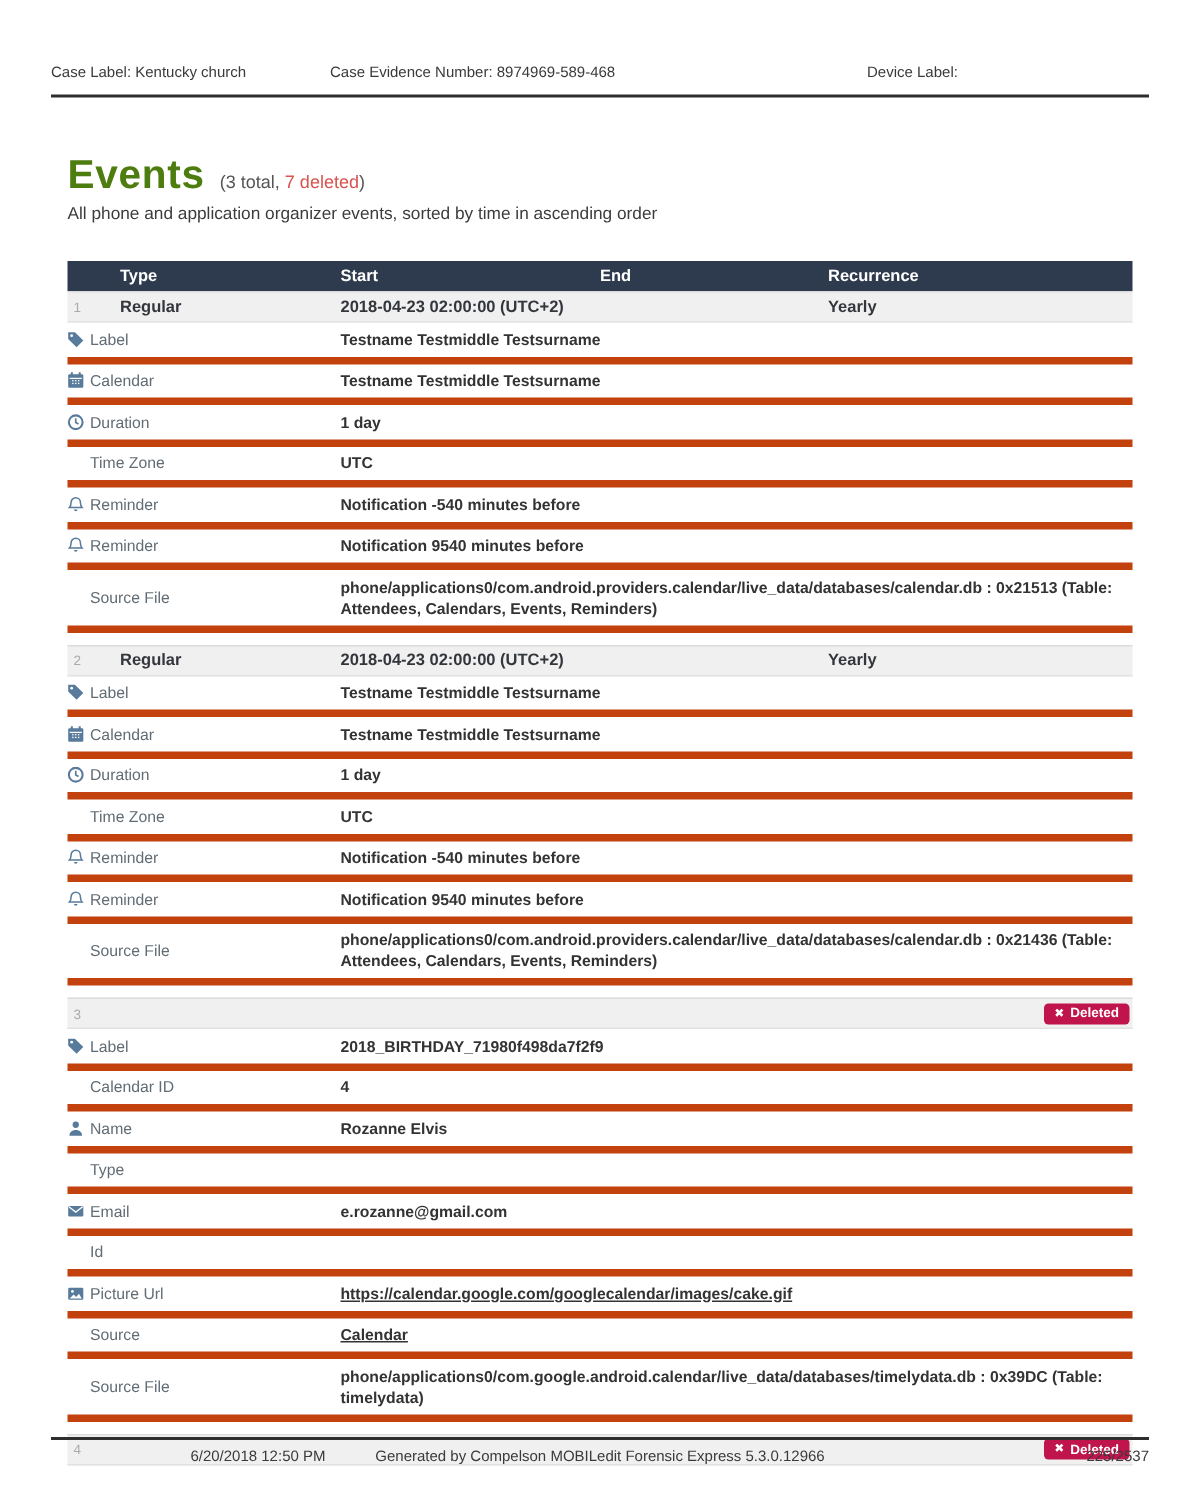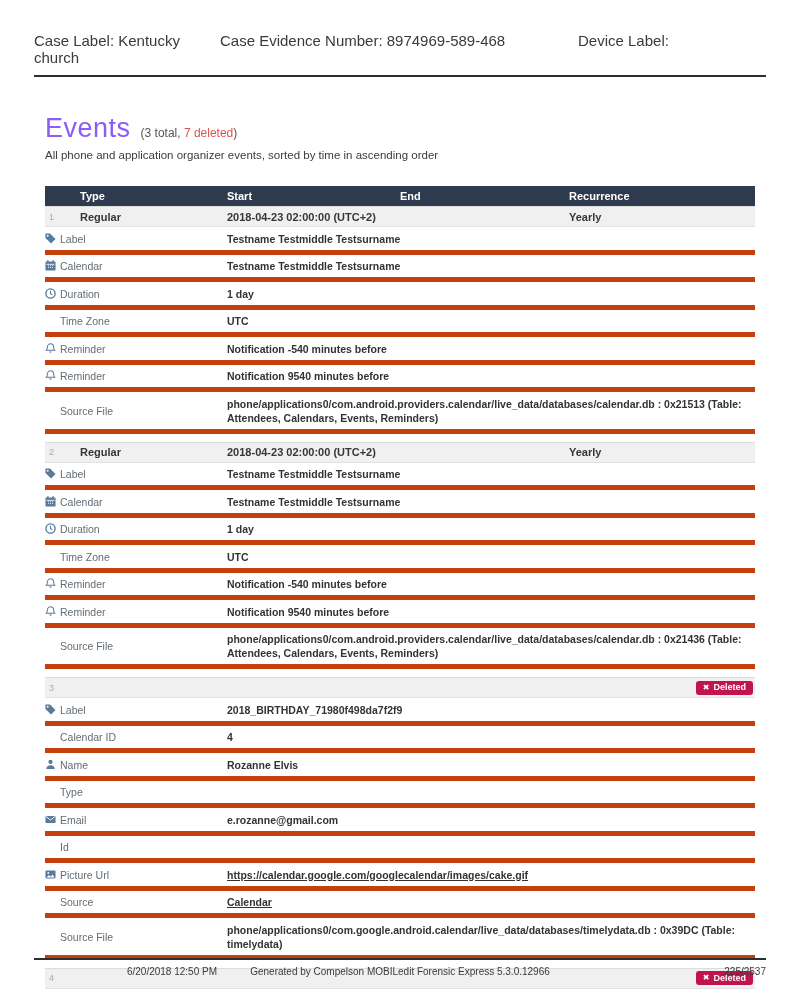--- a/index.html
+++ b/index.html
@@ -4,40 +4,40 @@
 <style>
   * { margin: 0; padding: 0; box-sizing: border-box; }
   html, body { background: #fff; }
   body {
     width: 800px; height: 1000px; position: relative; overflow: hidden;
     font-family: "Liberation Sans", "DejaVu Sans", sans-serif;
     color: #333;
   }
   
   .report-header {
-    margin: 5px 34px; padding-top: 27px; padding-bottom: 9px;
+    margin: 16px 34px; padding-top: 27px; padding-bottom: 9px;
     border-bottom: 2px solid #2e2e2e;
-    display: flex; font-size: 15px; color: #3a3a3a;
+    display: flex; font-size: 10px; color: #3a3a3a;
   }
   .rh-left { width: 186px; }
   .rh-mid  { flex: 1; }
   .rh-right{ width: 188px; }
   
   .main { margin: 36px 45px 0; }
   .title-row { display: flex; align-items: baseline; }
-  .page-title { font-size: 27px; font-weight: 400; color: #8b5cf6; letter-spacing: 0.5px; }
+  .page-title { font-size: 27px; font-weight: 700; color: #4d7c0f; letter-spacing: 0.5px; }
   .title-counts { font-size: 12px; color: #555; margin-left: 10px; }
   .deleted-count { color: var(--accent-red, #d9534f); }
   .subtitle { font-size: 11.5px; color: #3c3c3c; margin-top: 5px; margin-bottom: 25px; }
   
   .grid-row { display: flex; align-items: center; }
   .c-num   { width: 35px; padding-left: 4px; }
   .c-type  { width: 147px; }
   .c-start { width: 173px; }
-  .c-end   { width: 169px; }
+  .c-end   { width: 152px; }
   .c-rec   { flex: 1; position: relative; }
   .table-head {
     background: var(--header-bg, #2e3a4d); color: #fff;
     font-size: 11px; font-weight: 700; height: 20px;
   }
   .event-block { margin-bottom: 8px; }
   .summary-row {
     background: #f0f0f0; height: 21px; font-size: 11px; font-weight: 600;
     color: #33373c; border-top: 1px solid #dcdcdc; border-bottom: 1px solid #e2e2e2;
   }

